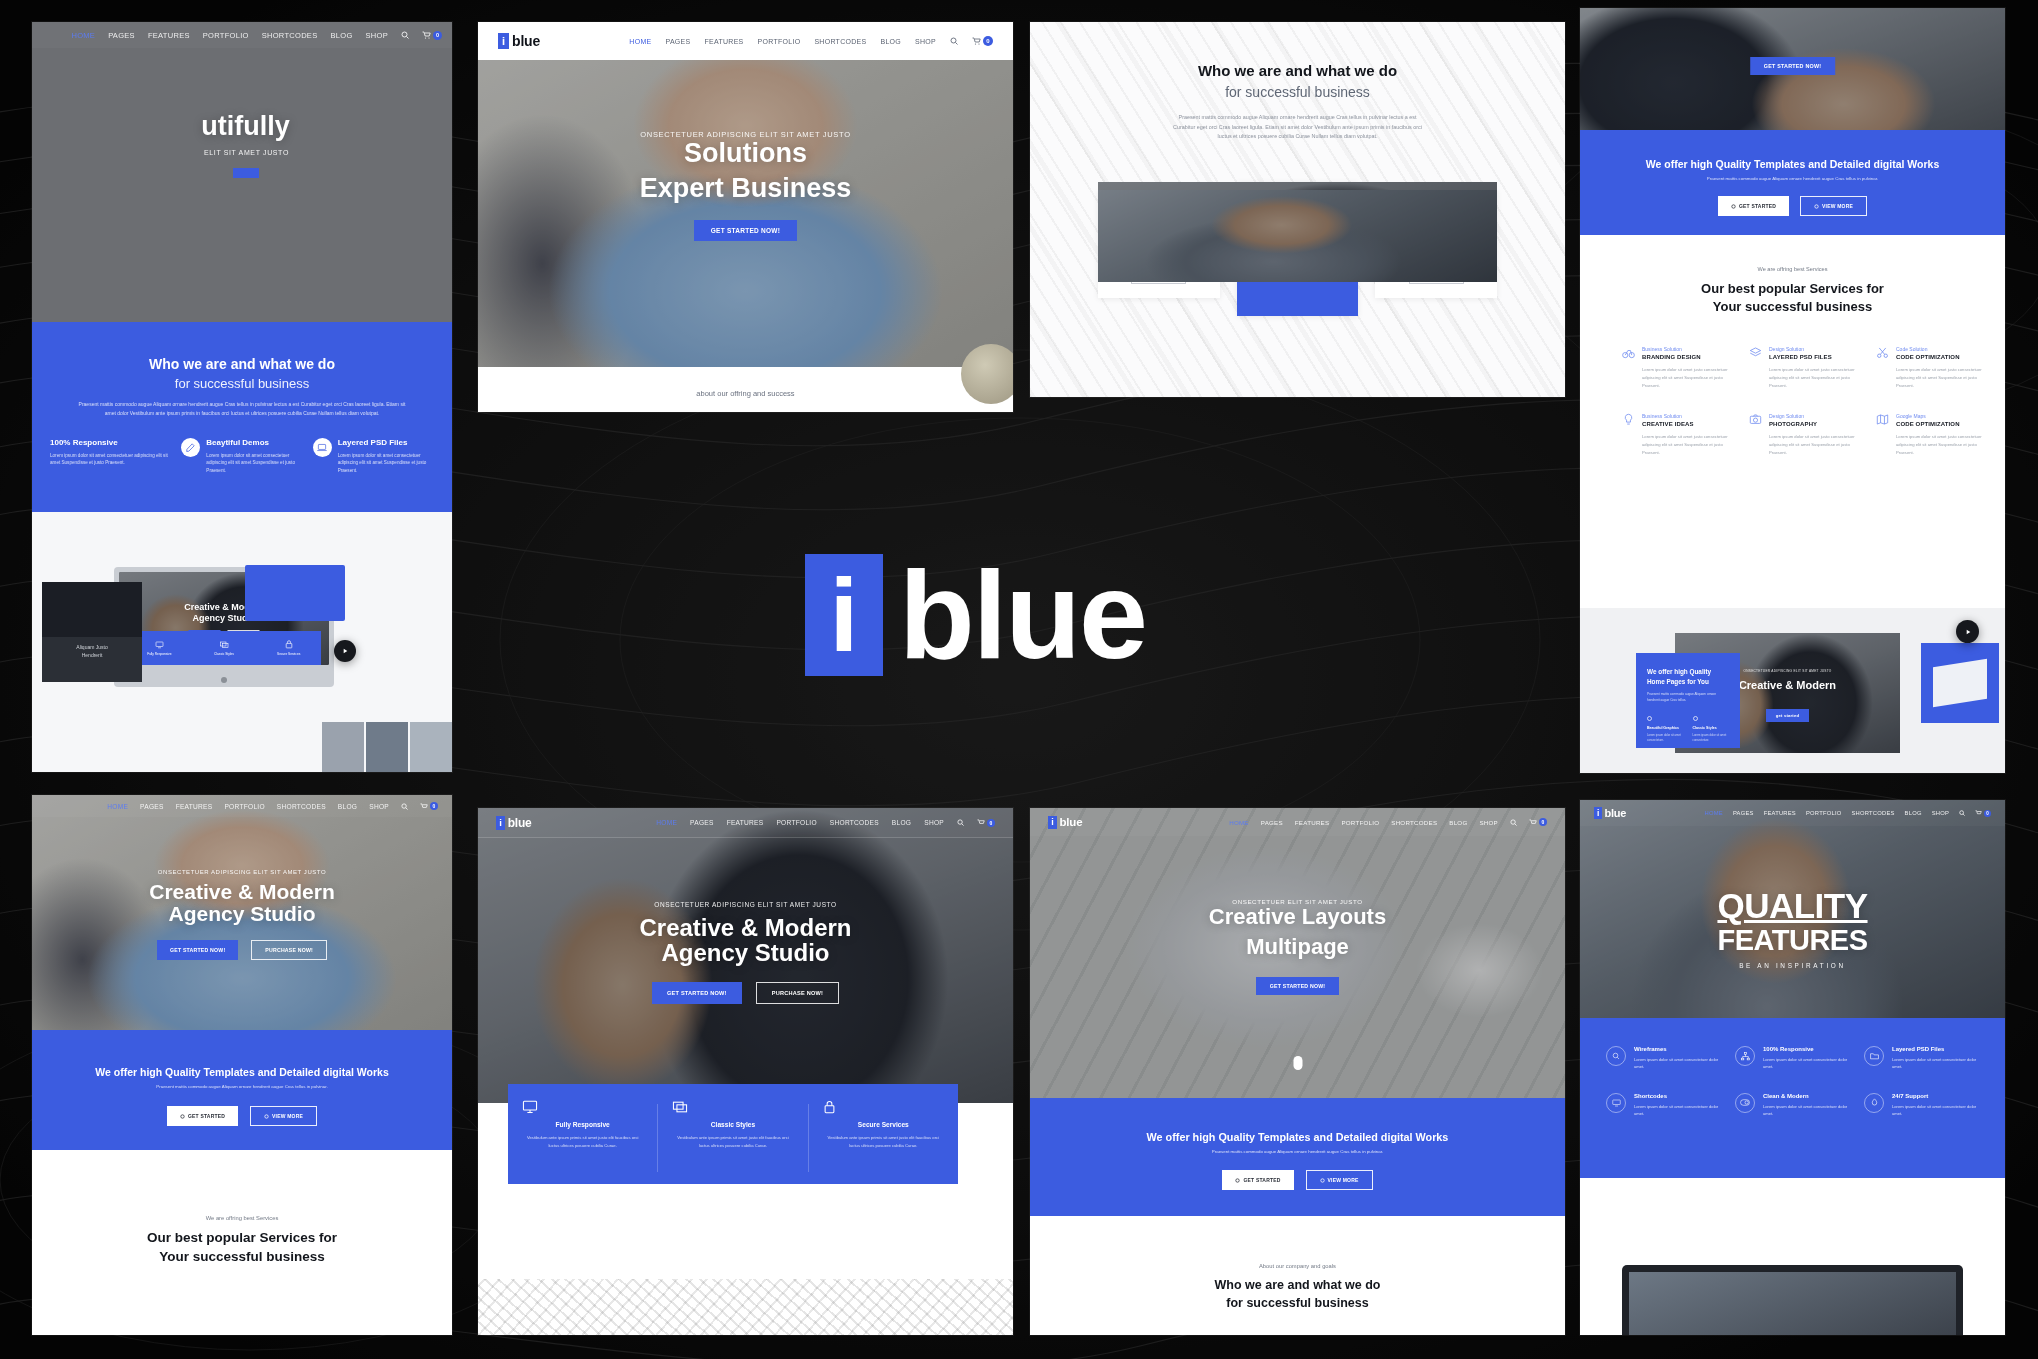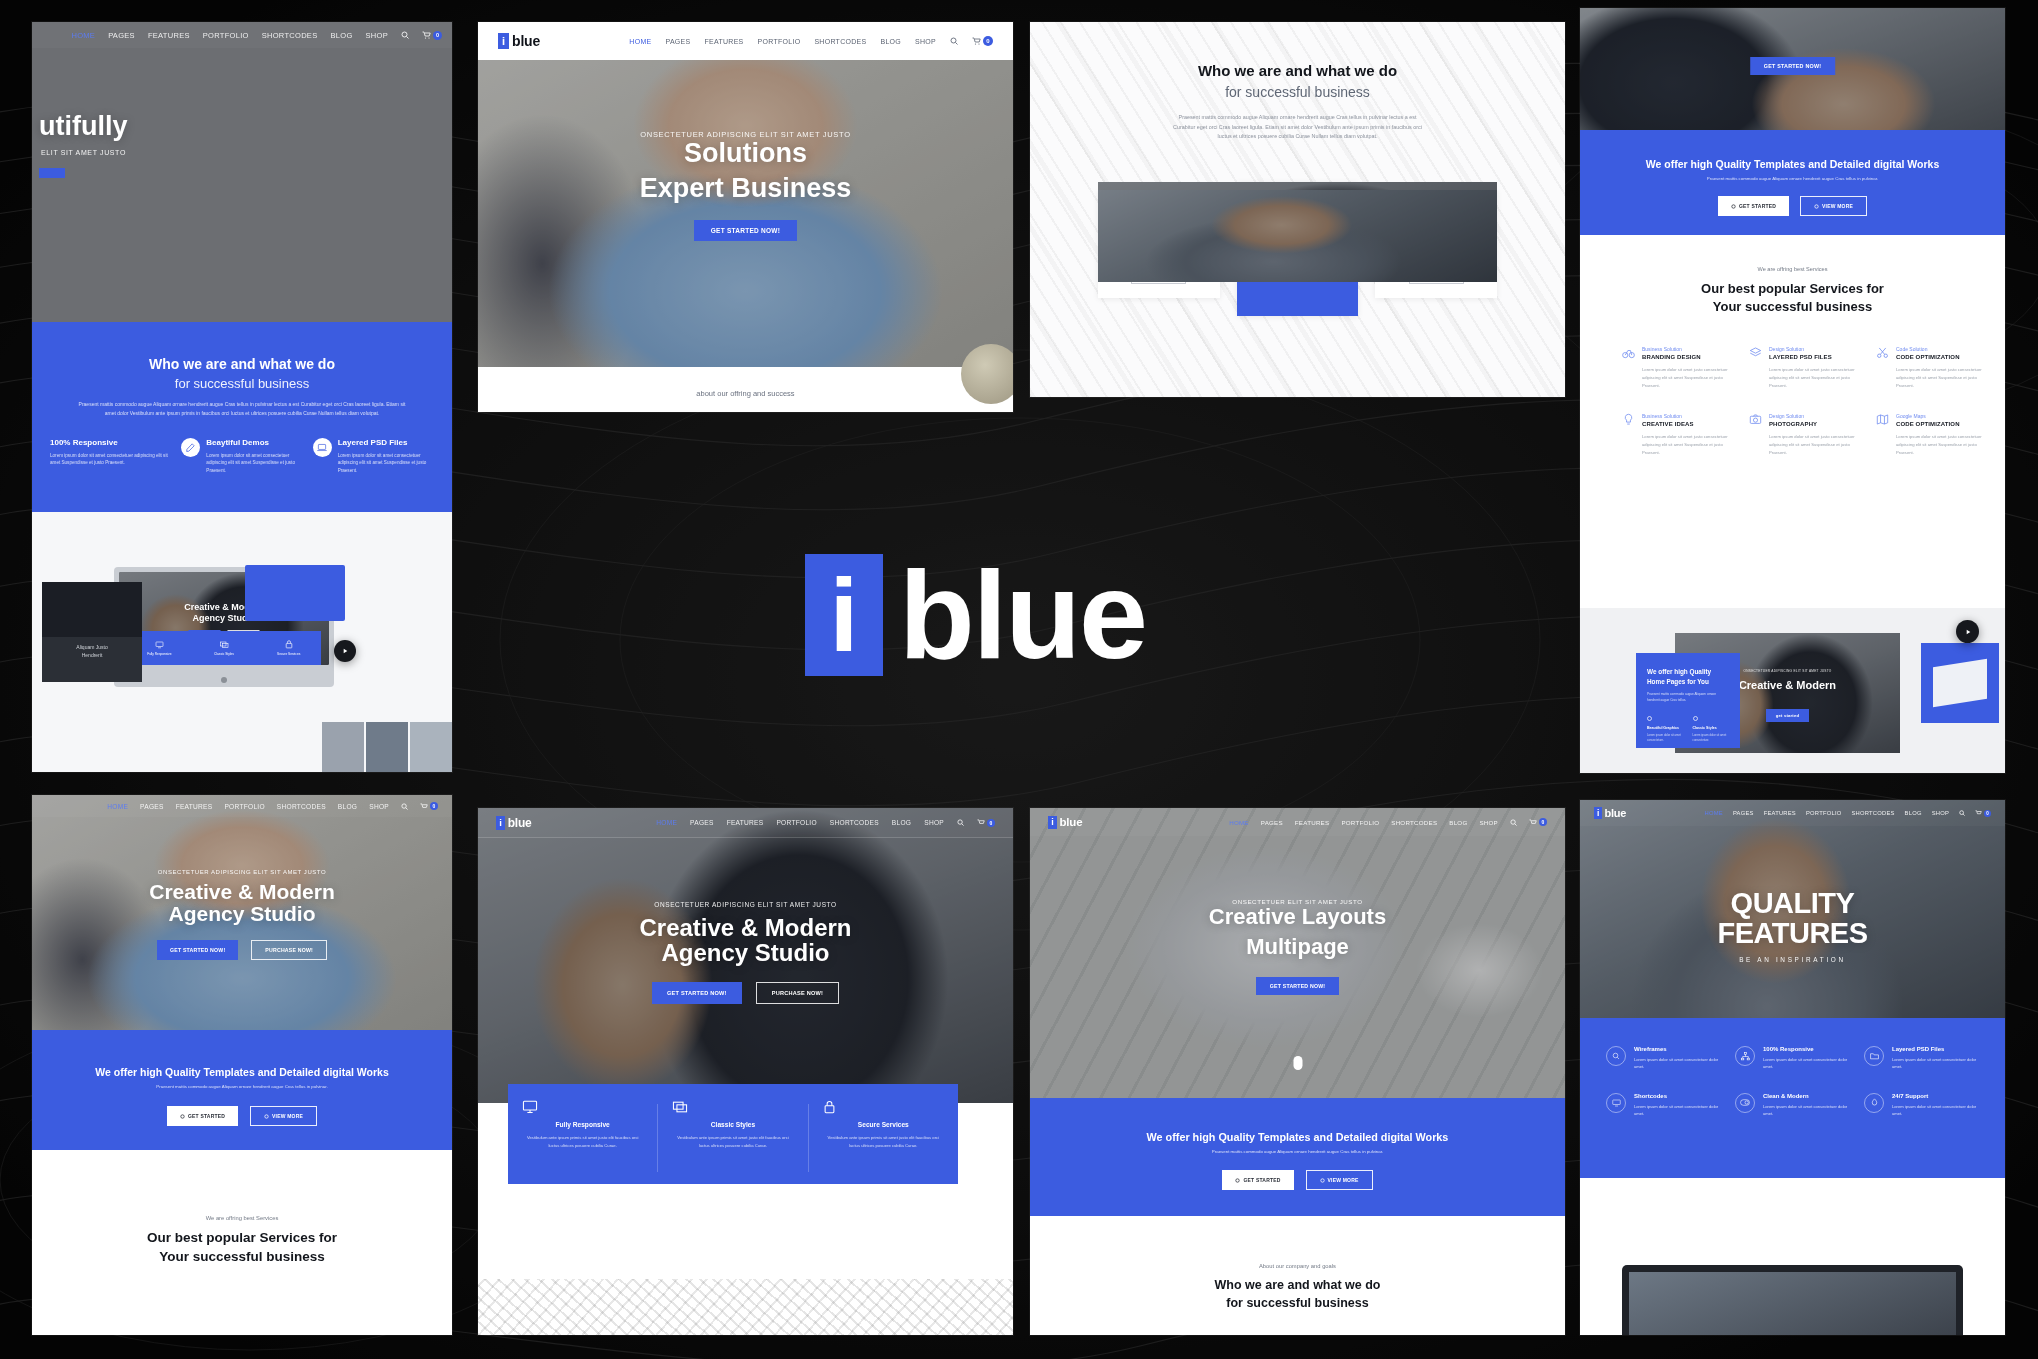--- a/index.html
+++ b/index.html
@@ -272,21 +272,21 @@
           <span class="nav-ico" style="gap:2px;">
             <svg width="9" height="8" viewBox="0 0 18 16">
                 <path d="M1 2h3l2.2 8h8.2l2-6H5.5" fill="none" stroke="#fff" stroke-width="1.6"></path>
                 <circle cx="7" cy="14" r="1.2" fill="#fff"></circle>
                 <circle cx="14" cy="14" r="1.2" fill="#fff"></circle>
               </svg>
             <span class="cart-badge" style="width:9px;height:9px;font-size:5.5px;">0</span>
           </span>
         </div>
       </div>
-      <div class="hero" style="top:90px; text-align:left; padding-left:13px;">
+      <div class="hero" style="top:90px; text-align:center; padding-left:13px;">
         <div class="htitle" style="font-size:27px; margin-left:-6px;">utifully</div>
         <div class="kicker" style="font-size:7px; margin-top:9px; margin-left:-4px;">elit sit amet justo</div>
         <div class="btn btn-blue" style="width:26px;height:10px;margin-top:12px;margin-left:-6px;"></div>
       </div>
 
       <div class="blue-band" style="top:300px; height:190px; padding:34px 18px 0;">
         <div class="sect-title on-blue" style="font-size:14px;">Who we are and what we do</div>
         <div class="sect-sub on-blue" style="font-size:13px; margin-top:4px; font-weight:300;">for successful business</div>
         <div class="lorem on-blue" style="font-size:5px; line-height:1.75; margin:9px auto 0; max-width:330px;">Praesent mattis commodo augue Aliquam ornare hendrerit augue Cras tellus in pulvinar lectus a est Curabitur eget orci Cras laoreet ligula. Etiam sit amet dolor Vestibulum ante ipsum primis in faucibus orci luctus et ultrices posuere cubilia Curae Nullam tellus diam volutpat.</div>
         <div style="display:flex; gap:10px; margin-top:20px; padding:0 0 0 0;">
@@ -860,21 +860,21 @@
           </span>
           <span class="nav-ico" style="gap:2px;">
             <svg width="7" height="6" viewBox="0 0 18 16">
                 <path d="M1 2h3l2.2 8h8.2l2-6H5.5" fill="none" stroke="#fff" stroke-width="1.8"></path>
               </svg>
             <span class="cart-badge" style="width:7px;height:7px;font-size:4.5px;">0</span>
           </span>
         </div>
       </div>
       <div class="hero" style="top:88px;">
-        <div class="htitle" style="font-size:29px; letter-spacing:-.5px;">QUALITY</div>
+        <div class="htitle" style="font-size:35px; letter-spacing:-.5px;text-decoration:underline;">QUALITY</div>
         <div class="htitle" style="font-size:29px; letter-spacing:-.5px;">FEATURES</div>
         <div class="sub" style="font-size:6.4px; margin-top:7px;">BE AN INSPIRATION</div>
       </div>
 
       <div class="blue-band" style="top:218px; height:160px; padding:28px 26px 0;">
         <div style="display:grid; grid-template-columns:repeat(3,1fr); gap:22px 14px;">
           <div style="display:flex; gap:8px;">
             <div class="icon-ring" style="width:20px;height:20px;">
               <svg width="8" height="8" viewBox="0 0 16 16">
                   <circle cx="7" cy="7" r="4.6" fill="none" stroke="#fff" stroke-width="1.2"></circle>

